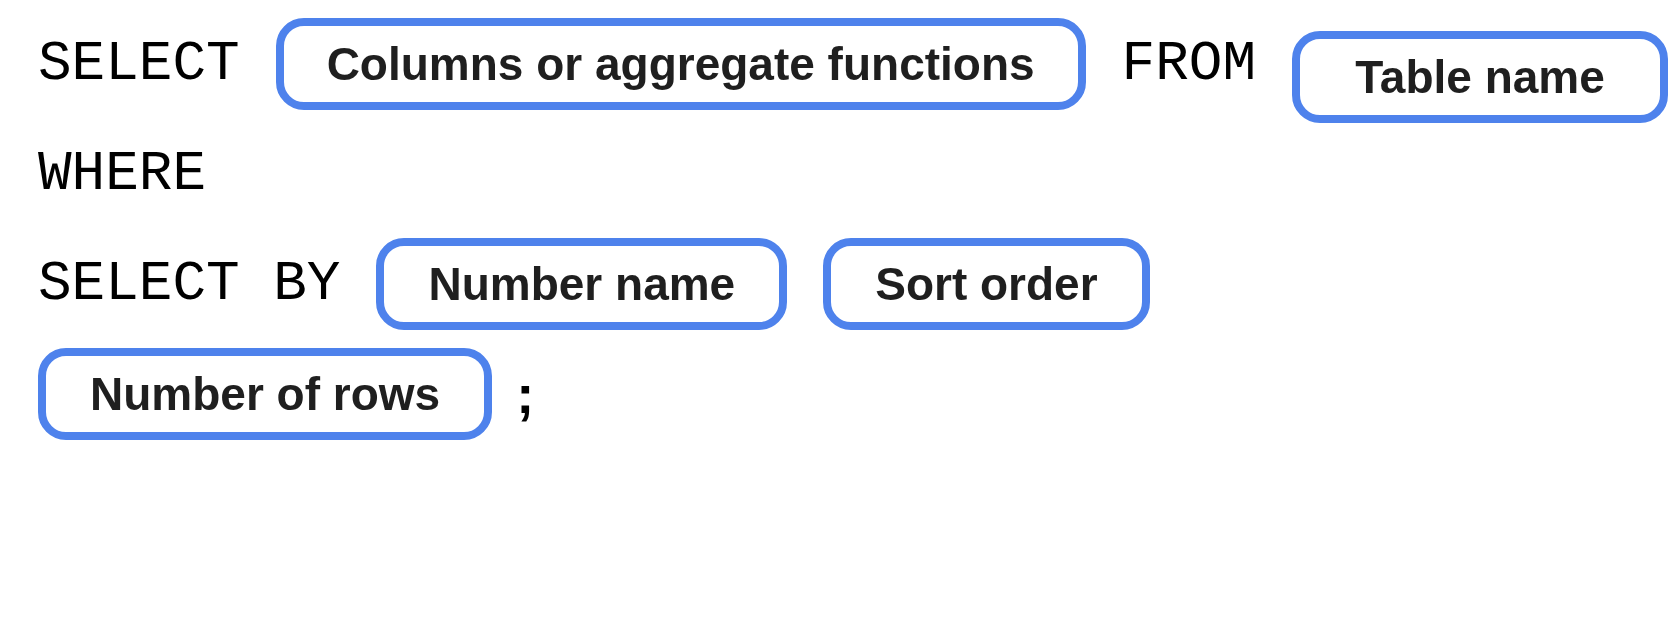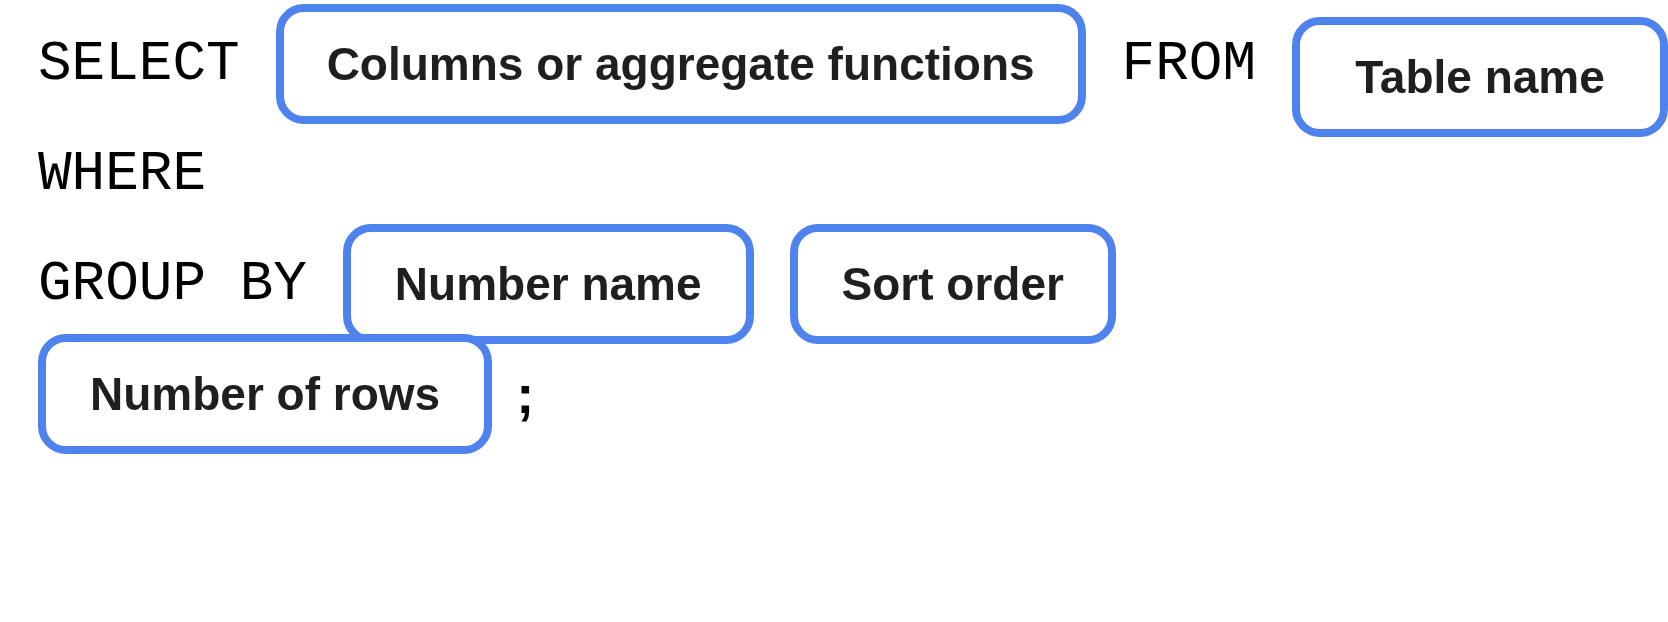--- a/index.html
+++ b/index.html
@@ -27,21 +27,21 @@
     font-size: 56px;
     font-weight: 400;
     color: var(--ink);
     white-space: pre;
     line-height: 1;
   }
   .pill {
     display: inline-flex;
     align-items: center;
     justify-content: center;
-    height: 120px;
+    height: 92px;
     padding: 0 44px;
     border: 8px solid var(--accent);
     border-radius: 28px;
     background: #ffffff;
     font-family: "Liberation Sans", sans-serif;
     font-size: 46px;
     font-weight: 600;
     color: var(--label-ink);
     white-space: nowrap;
     line-height: 1;
@@ -68,21 +68,21 @@
     <span class="kw">FROM</span>
     <span class="pill pill-table">Table name</span>
   </div>
 
   <div class="row">
     <span class="kw">WHERE</span>
   </div>
 
 
   <div class="row">
-    <span class="kw">GROUP BY</span>
+    <span class="kw">SELECT BY</span>
     <span class="pill">Number name</span>
     <span class="pill">Sort order</span>
   </div>
 
   <div class="row">
     <span class="pill">Number of rows</span>
     <span class="semi">;</span>
   </div>
 
 </main>

